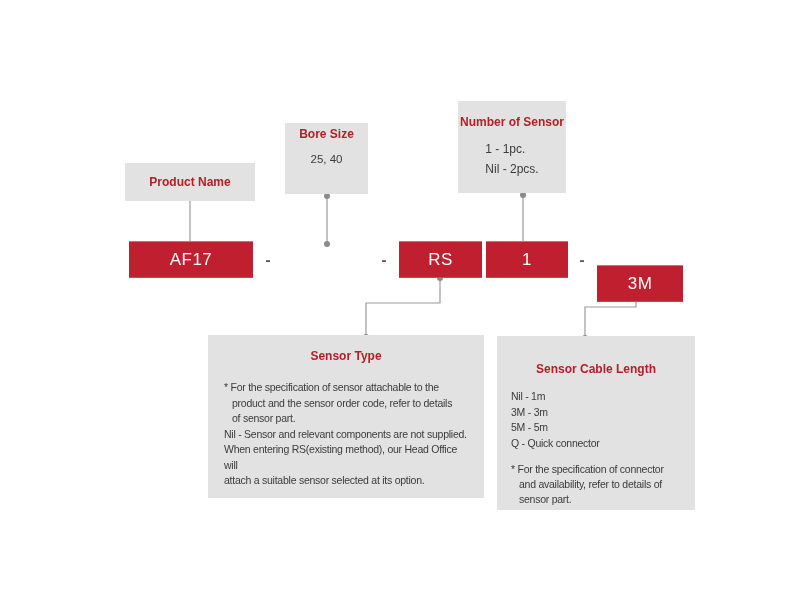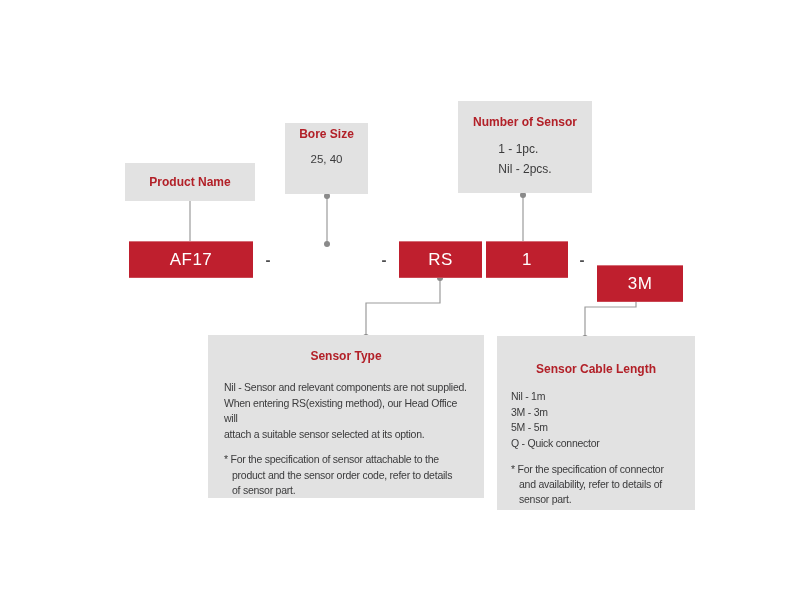--- a/index.html
+++ b/index.html
@@ -28,21 +28,21 @@
   .gvalue{
     color:var(--text-dark);font-size:11.5px;text-align:center;line-height:15px;
   }
   .gvalues-left{
     display:inline-block;text-align:left;color:var(--text-dark);font-size:12px;
     line-height:20px;white-space:pre-line;
   }
   .box-product-name{left:125px;top:163px;width:130px;height:38px;display:flex;align-items:center;justify-content:center;}
   .box-bore-size{left:285px;top:123px;width:83px;height:71px;padding-top:4px;}
   .box-bore-size .gvalue{margin-top:10px;}
-  .box-number-of-sensor{left:458px;top:101px;width:134px;height:92px;padding-top:14px;text-align:center;}
+  .box-number-of-sensor{left:458px;top:101px;width:108px;height:92px;padding-top:14px;text-align:center;}
   .box-number-of-sensor .gvalues-left{margin-top:9px;}
   .rbox{
     position:absolute;top:241px;height:37px;background:var(--red-fill);
     color:var(--code-text);display:flex;align-items:center;justify-content:center;
     font-size:17px;letter-spacing:.5px;
     box-shadow:inset 0 1px 0 rgba(255,255,255,.35), inset 0 -1px 0 rgba(255,255,255,.18);
   }
   .rbox-af17{left:129px;width:124px;}
   .rbox-25{left:284px;width:86px;}
   .rbox-rs{left:399px;width:83px;}
@@ -115,26 +115,26 @@
   <div class="rbox rbox-1">
     <span>1</span>
   </div>
   <div class="dash dash-3">-</div>
   <div class="rbox rbox-3m">
     <span>3M</span>
   </div>
 
   <div class="gbox box-sensor-type">
     <div class="gtitle detail-title">Sensor Type</div>
+    <div class="body-text note-text">* For the specification of sensor attachable to the
+product and the sensor order code, refer to details
+of sensor part.</div>
     <div class="body-text">Nil - Sensor and relevant components are not supplied.
 When entering RS(existing method), our Head Office will
 attach a suitable sensor selected at its option.</div>
-    <div class="body-text note-text">* For the specification of sensor attachable to the
-product and the sensor order code, refer to details
-of sensor part.</div>
   </div>
 
   <div class="gbox box-sensor-cable">
     <div class="gtitle detail-title">Sensor Cable Length</div>
     <div class="body-text">Nil - 1m
 3M - 3m
 5M - 5m
 Q - Quick connector</div>
     <div class="body-text note-text">* For the specification of connector
 and availability, refer to details of

